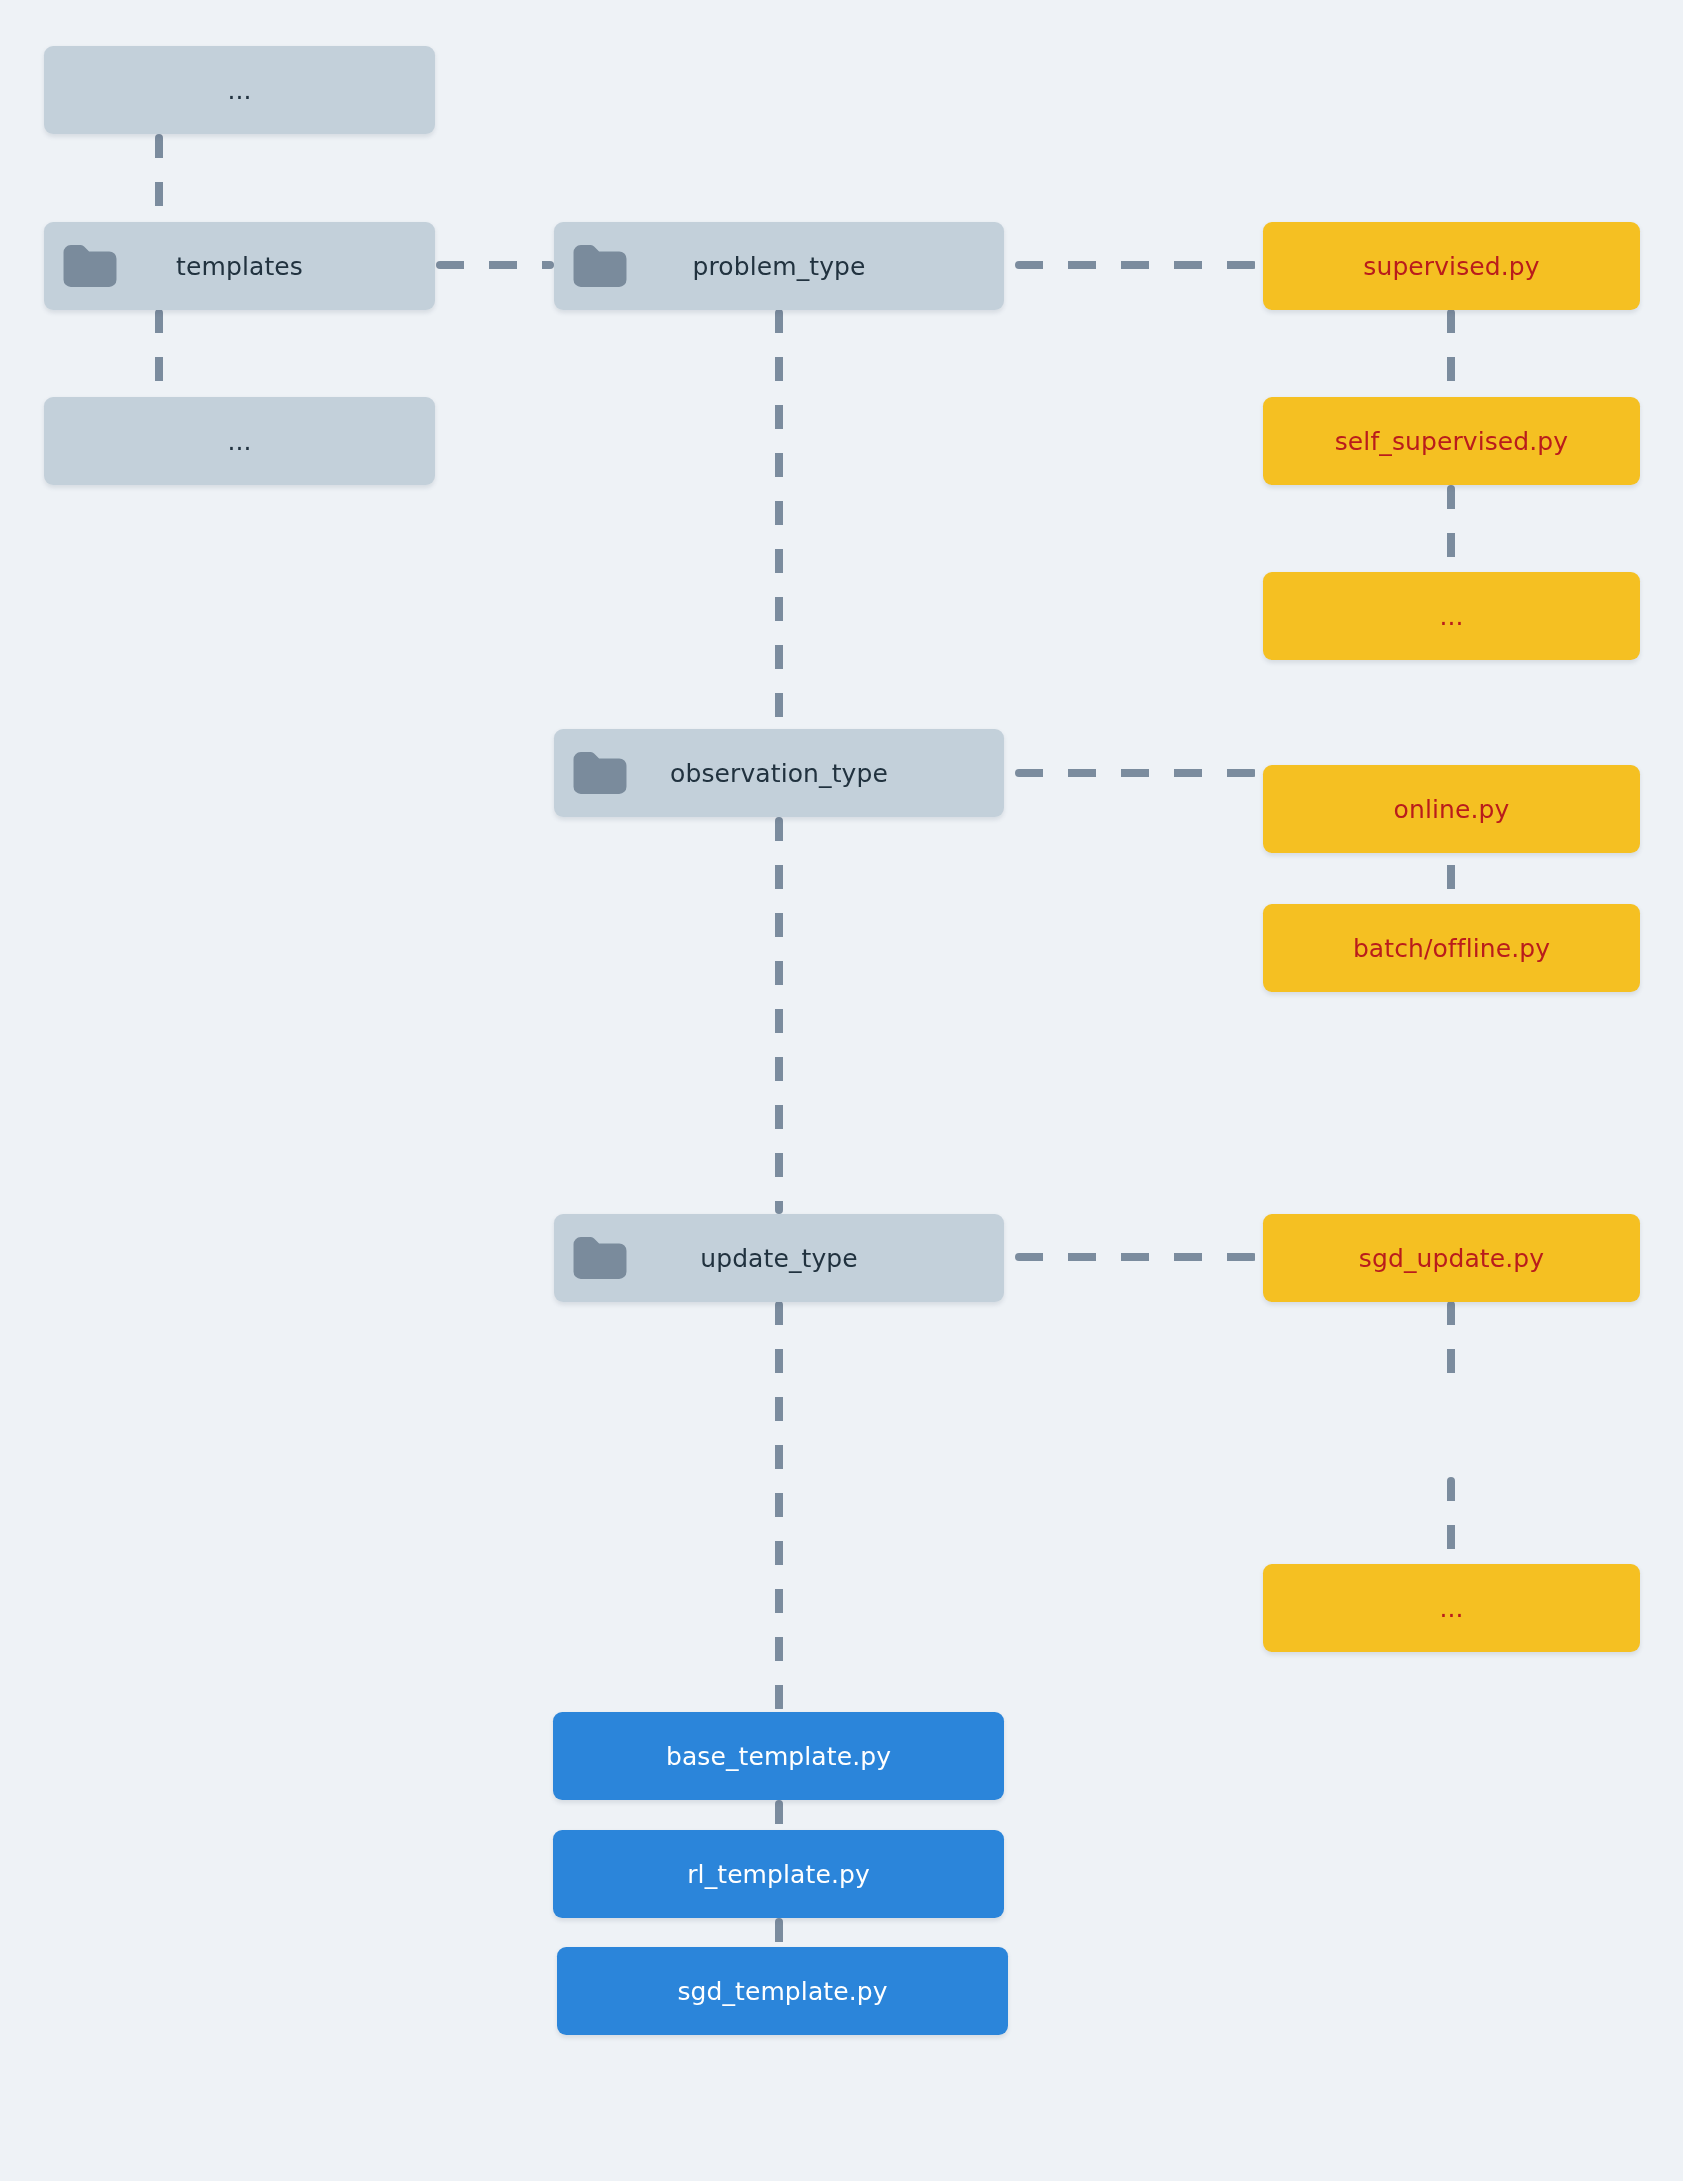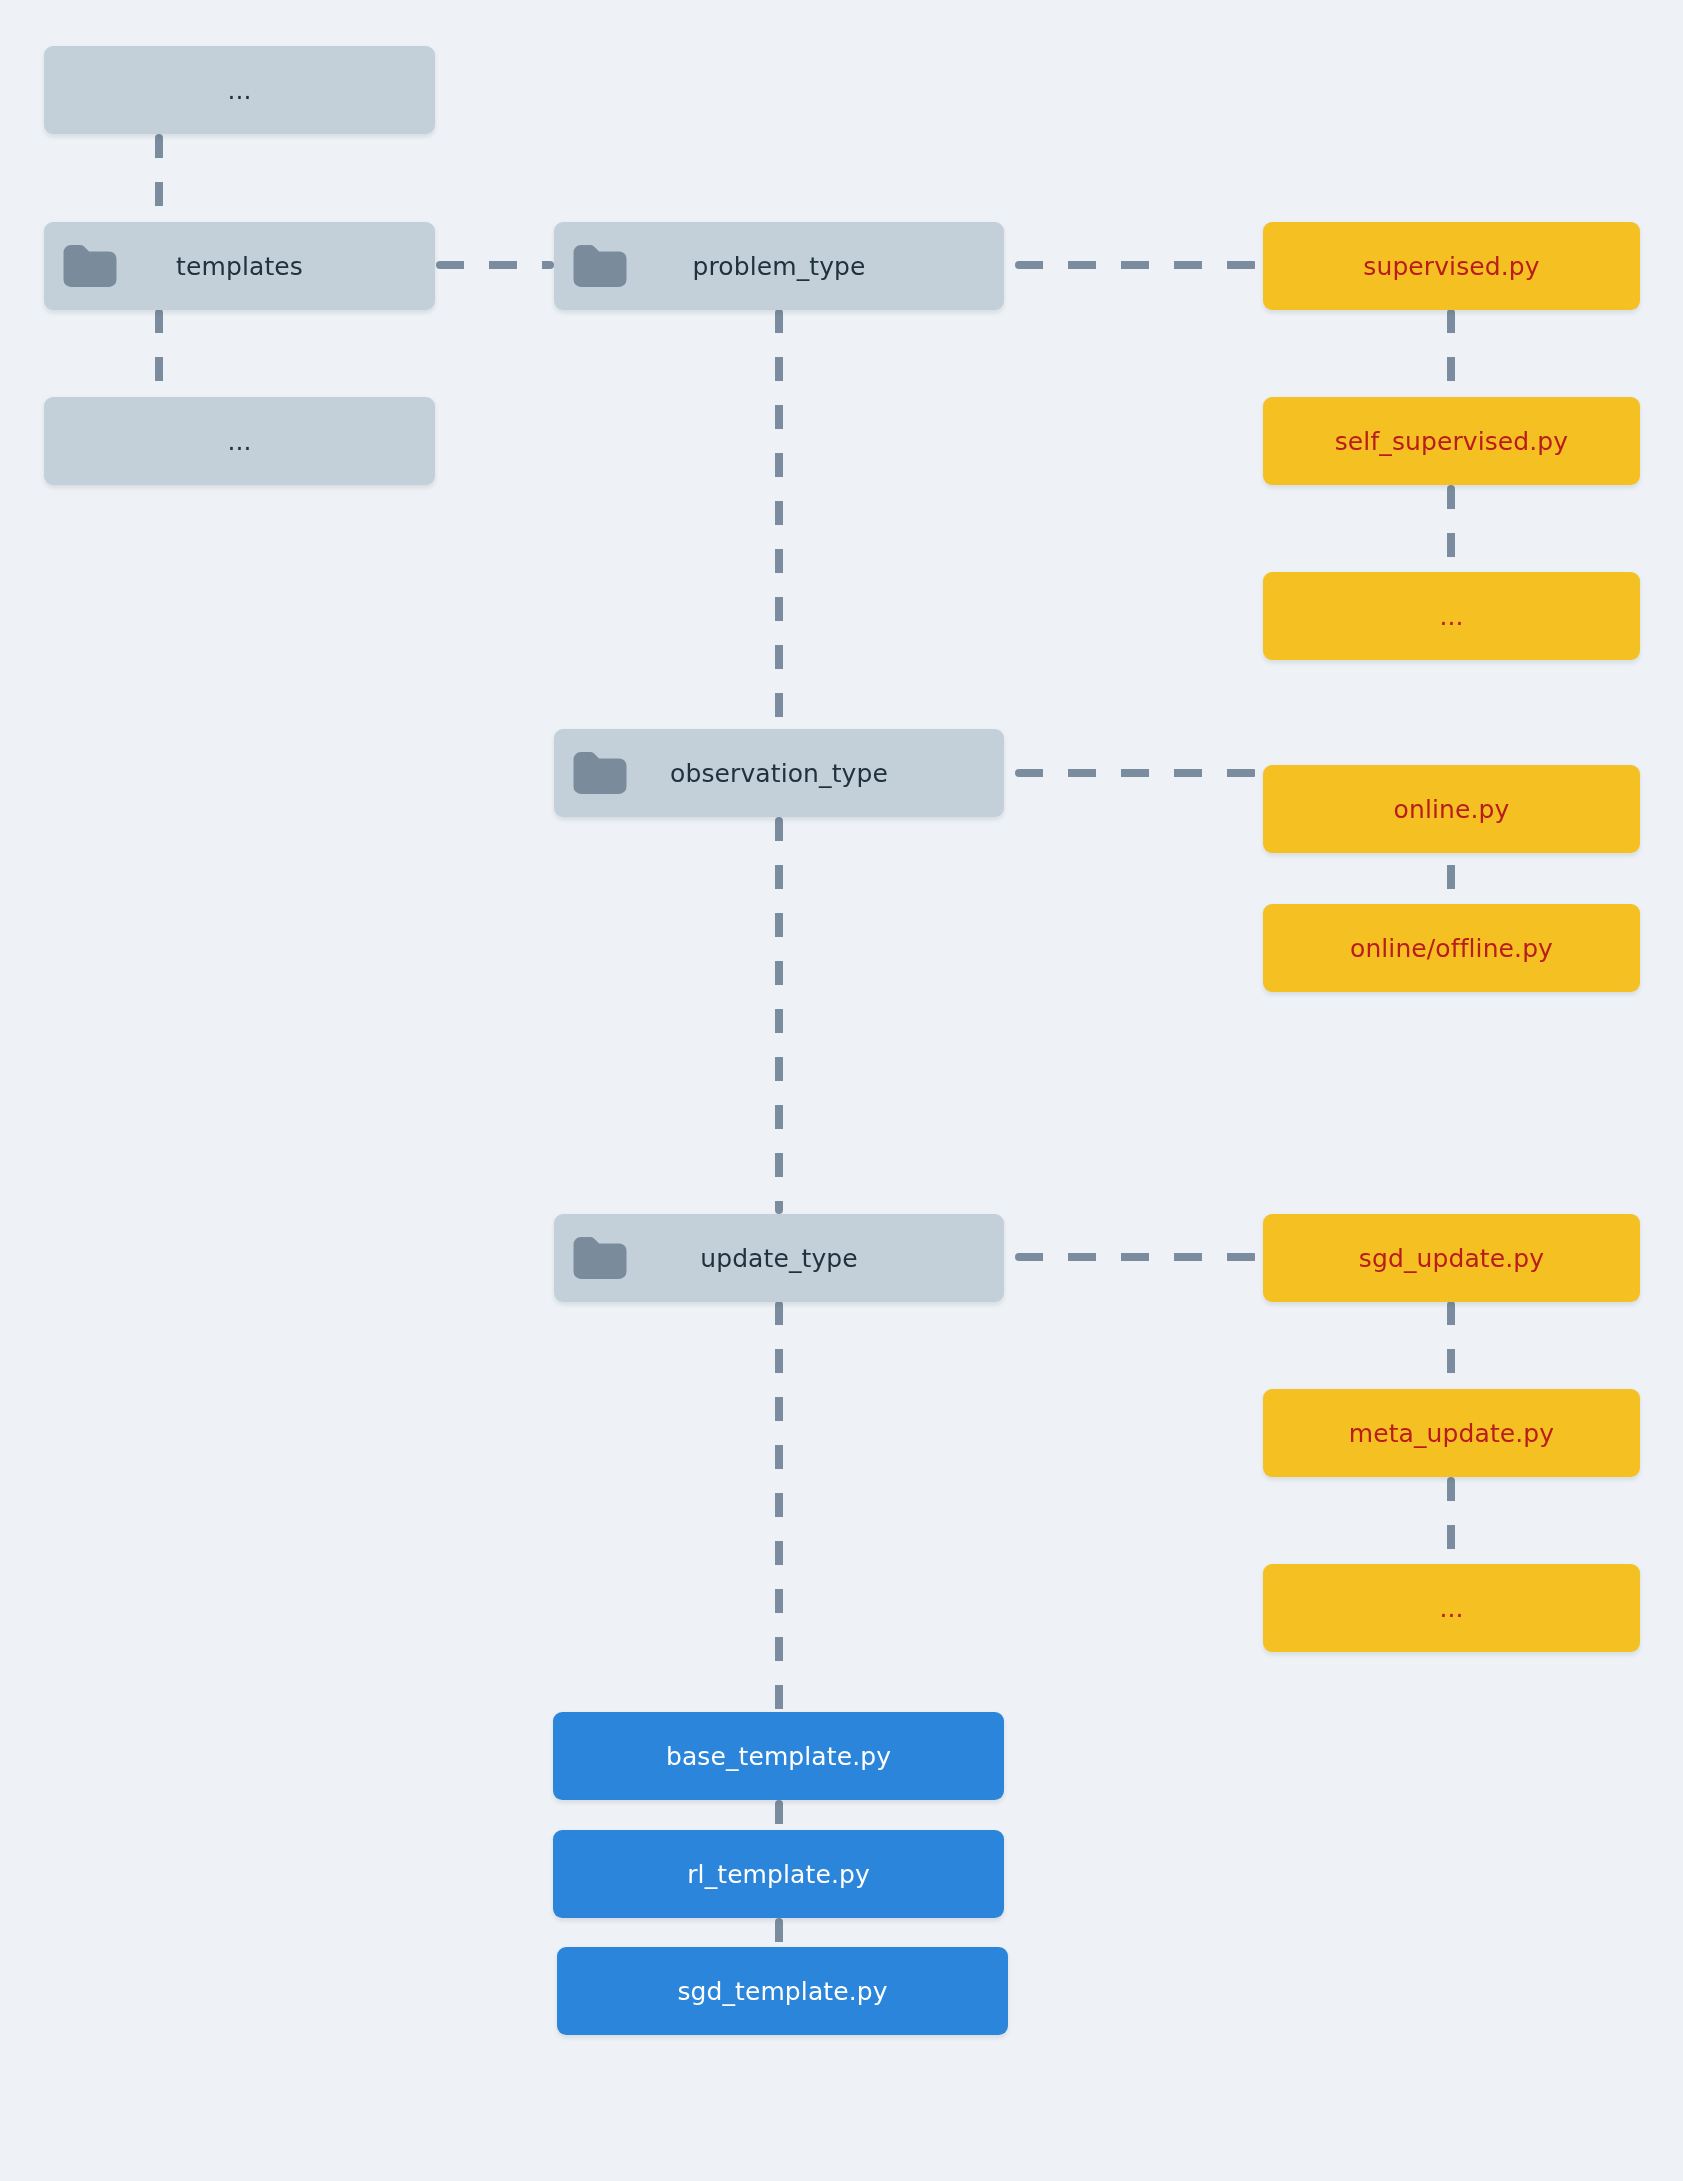--- a/index.html
+++ b/index.html
@@ -192,29 +192,26 @@
 
   <div class="node file-node" style="left:1263px; top:572px; width:377px; height:88px;">
     <span class="node-label">...</span>
   </div>
 
   <div class="node file-node" style="left:1263px; top:729px; width:377px; height:88px;margin-top:36px;">
     <span class="node-label">online.py</span>
   </div>
 
   <div class="node file-node" style="left:1263px; top:904px; width:377px; height:88px;">
-    <span class="node-label">online/offline.py</span>
+    <span class="node-label">batch/offline.py</span>
   </div>
 
   <div class="node file-node" style="left:1263px; top:1214px; width:377px; height:88px;">
     <span class="node-label">sgd_update.py</span>
   </div>
 
-  <div class="node file-node" style="left:1263px; top:1389px; width:377px; height:88px;">
-    <span class="node-label">meta_update.py</span>
-  </div>
 
   <div class="node file-node" style="left:1263px; top:1564px; width:377px; height:88px;">
     <span class="node-label">...</span>
   </div>
 
 </div>
 
 
 </body></html>

